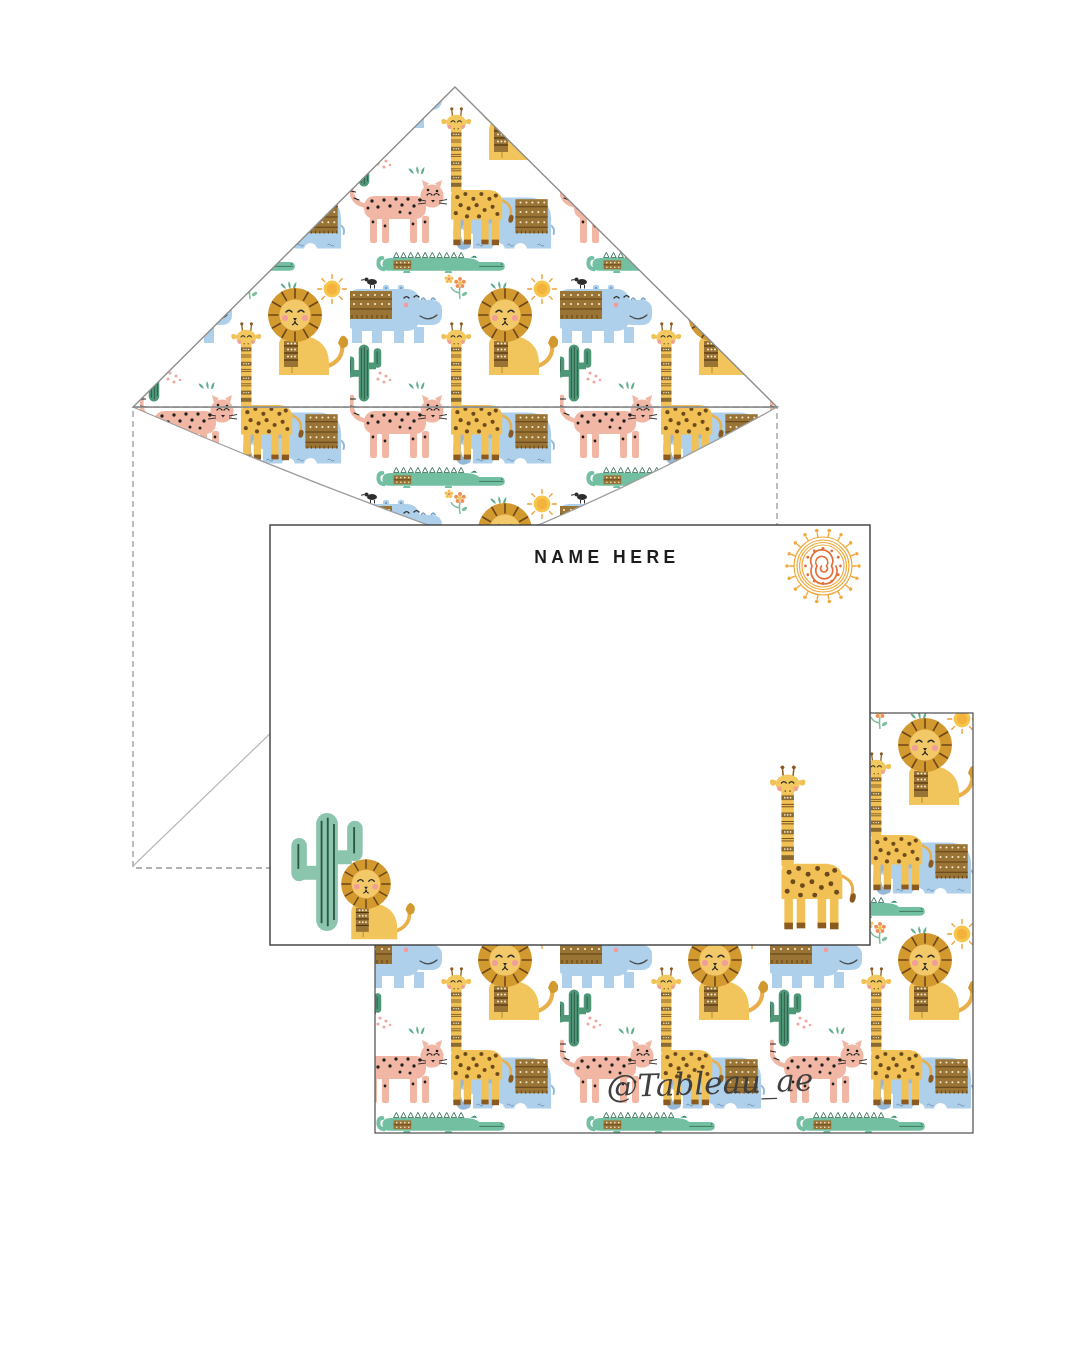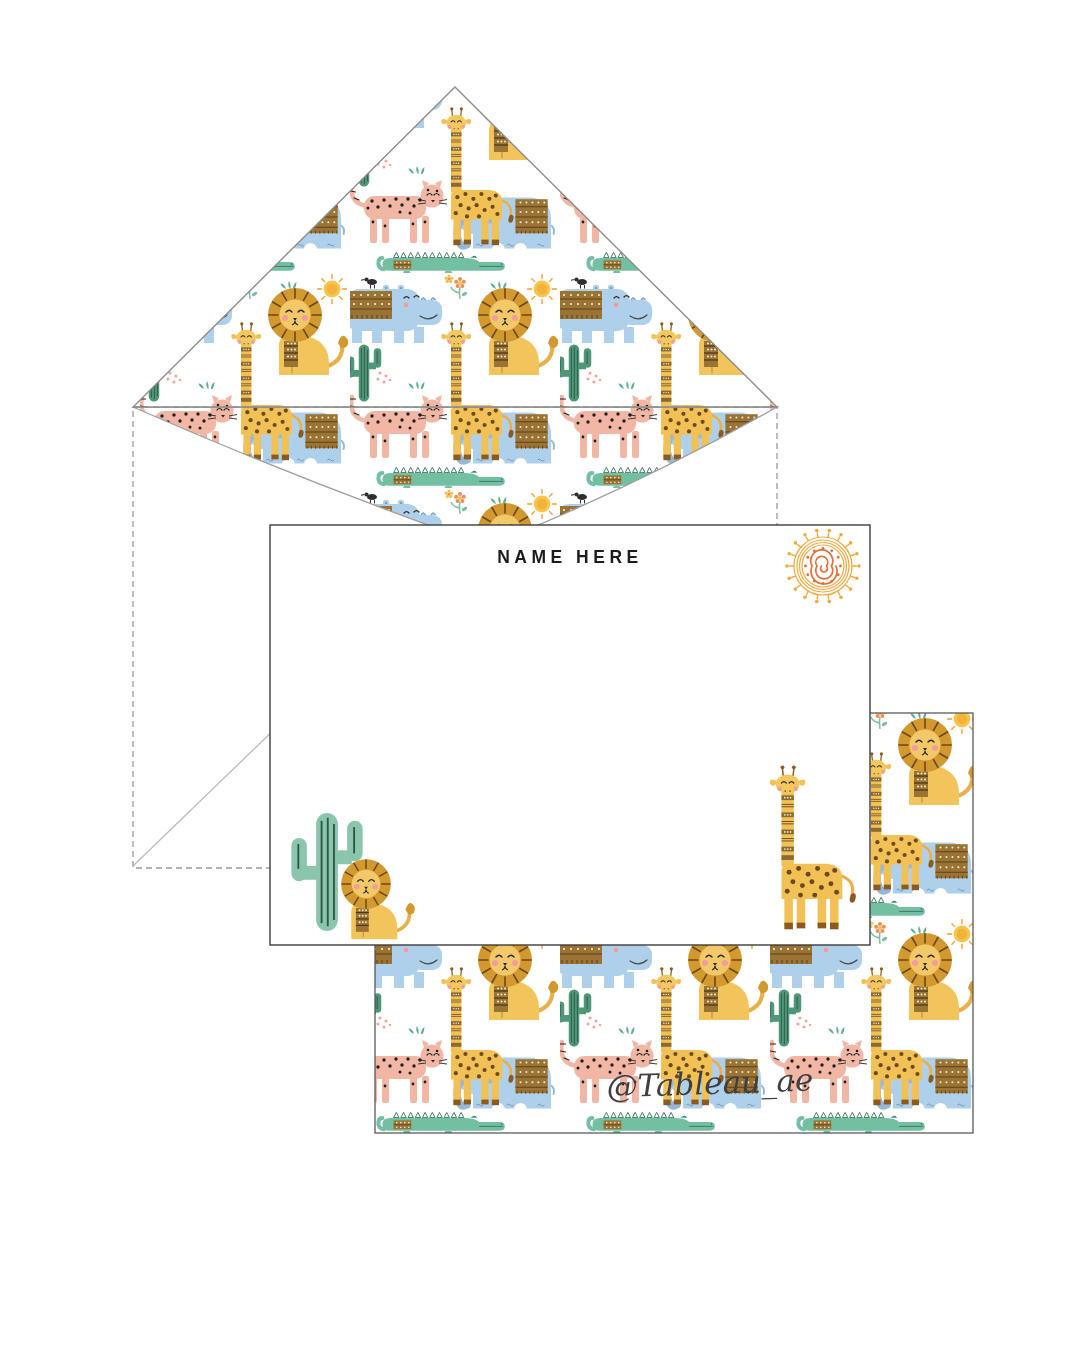--- a/index.html
+++ b/index.html
@@ -2,21 +2,21 @@
 <html><head>
 <meta charset="utf-8">
 <style>
   html,body{margin:0;padding:0;background:#ffffff;}
   .canvas{position:relative;width:1080px;height:1350px;background:#ffffff;overflow:hidden;
           font-family:"Liberation Sans",sans-serif;}
   .scene{position:absolute;left:0;top:0;}
   .name-title{
     position:absolute;left:270px;top:549px;width:600px;text-align:center;
     font-family:"Liberation Sans",sans-serif;font-weight:700;font-size:17.5px;
-    letter-spacing:4.5px;color:#1c1c1c;line-height:1;transform:scaleY(1.06);
+    letter-spacing:4.5px;color:#1c1c1c;line-height:1;transform:scaleY(1.06);padding-left:37px;
   }
   .watermark{
     position:absolute;left:530px;top:1068px;width:360px;text-align:center;
     font-family:"DejaVu Serif",serif;font-style:italic;font-size:31px;
     color:#3f3f3f;transform:rotate(-2deg);line-height:1;
   }
 </style>
 </head>
 <body>
 

